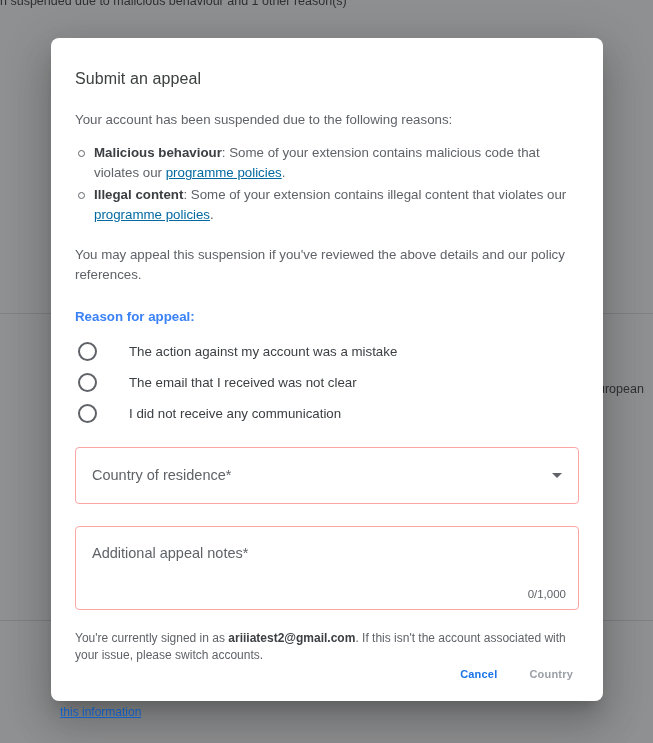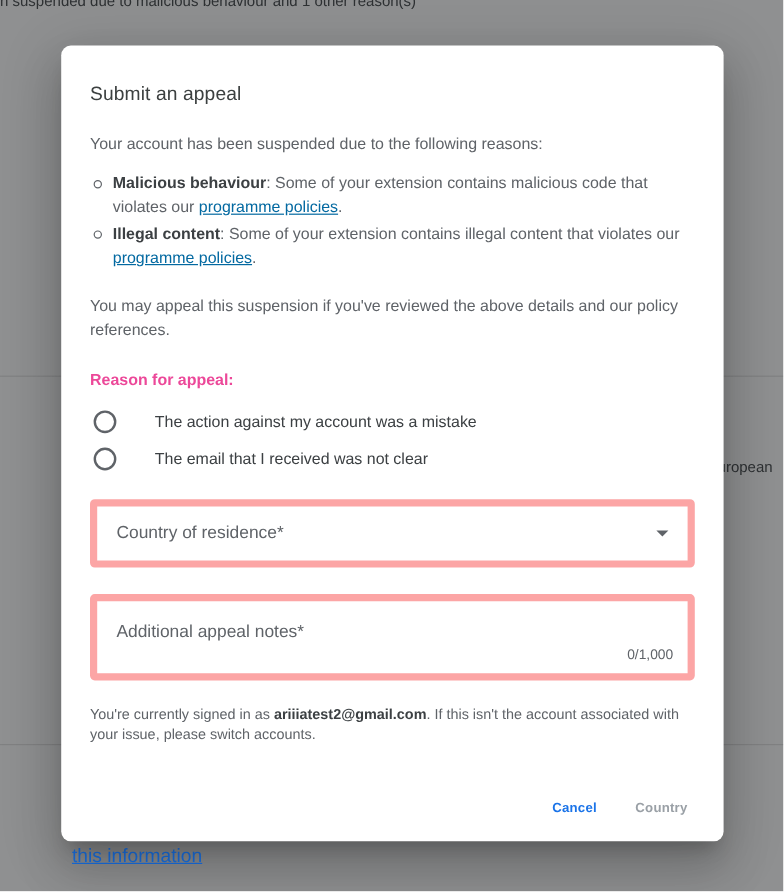--- a/index.html
+++ b/index.html
@@ -66,21 +66,21 @@
     left: 395px;
     top: 686px;
     font-size: 12.5px;
     color: #3c4043;
     white-space: nowrap;
   }
   .bg-bottom-line2 {
     position: absolute;
     left: 60px;
     top: 705px;
-    font-size: 16px;
+    font-size: 12px;
     white-space: nowrap;
   }
 
   
   .scrim {
     position: absolute;
     inset: 0;
     background: rgba(32,33,36,0.5);
   }
 
@@ -154,21 +154,21 @@
 
   .dlg-para2 {
     font-size: 13.3px;
     color: #5f6368;
     line-height: 1.5;
     margin: 20px 0 0 0;
   }
 
   .reason-label {
     font-size: 13.3px;
-    color: #ec4899;
+    color: #3b82f6;
     font-weight: bold;
     margin: 24px 0 0 0;
   }
 
   .radio-group {
     margin-top: 12px;
   }
   .radio-row {
     display: flex;
     align-items: center;
@@ -186,21 +186,21 @@
     flex: 0 0 auto;
     background: #fff;
   }
   .radio-text {
     font-size: 13.3px;
     color: #3c4043;
   }
 
   .field {
     position: relative;
-    border: 6px solid #fca5a5;
+    border: 1px solid #fca5a5;
     border-radius: 4px;
     background: #fff;
   }
   .select-field {
     margin-top: 18px;
     height: 57px;
     display: flex;
     align-items: center;
     padding: 0 16px;
     cursor: pointer;
@@ -214,21 +214,21 @@
     width: 0;
     height: 0;
     border-left: 5px solid transparent;
     border-right: 5px solid transparent;
     border-top: 5px solid #5f6368;
     margin-left: 8px;
   }
 
   .textarea-field {
     margin-top: 22px;
-    height: 72px;
+    height: 84px;
     padding: 17px 16px 0 16px;
     cursor: text;
   }
   .textarea-placeholder {
     font-size: 14.5px;
     color: #5f6368;
   }
   .counter {
     position: absolute;
     right: 12px;
@@ -314,20 +314,24 @@
 
       <div class="radio-group">
         <div class="radio-row">
           <span class="radio-circle"></span>
           <span class="radio-text">The action against my account was a mistake</span>
         </div>
         <div class="radio-row">
           <span class="radio-circle"></span>
           <span class="radio-text">The email that I received was not clear</span>
         </div>
+        <div class="radio-row">
+          <span class="radio-circle"></span>
+          <span class="radio-text">I did not receive any communication</span>
+        </div>
       </div>
 
       <div class="field select-field">
         <span class="select-placeholder">Country of residence*</span>
         <span class="caret"></span>
       </div>
 
       <div class="field textarea-field">
         <span class="textarea-placeholder">Additional appeal notes*</span>
         <span class="counter">0/1,000</span>

